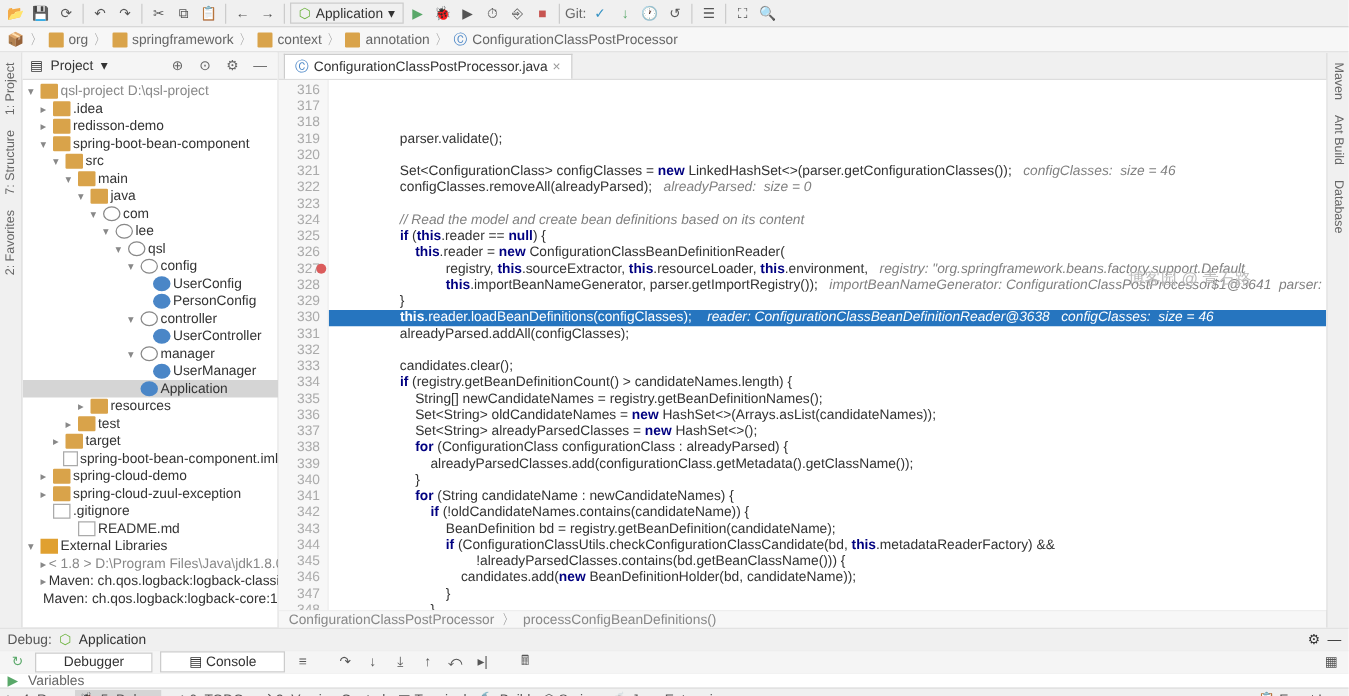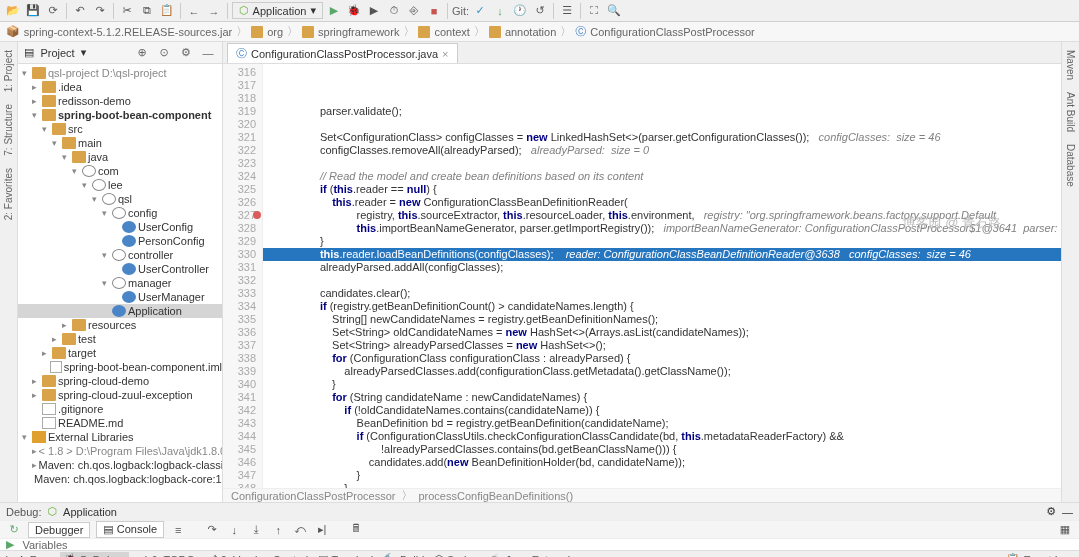--- a/index.html
+++ b/index.html
@@ -43,21 +43,21 @@
 .code .hl .kw, .code .hl .s, .code .hl .c { color: #fff; }
 .kw { color: #000080; font-weight: bold; }
 .c { color: #808080; font-style: italic; }
 .watermark { position: absolute; right: 60px; top: 152px; color: #bbb; font-size: 13px; }
 .right-gutter { width: 18px; background: #f0f0f0; border-left: 1px solid #ddd; display: flex; flex-direction: column; align-items: center; gap: 12px; padding-top: 8px; }
 .right-gutter .v-label { writing-mode: vertical-lr; font-size: 10px; color: #666; }
 .crumb2 { height: 14px; background: #f7f7f7; border-top: 1px solid #eee; font-size: 10px; color: #888; padding: 0 8px; display: flex; align-items: center; gap: 6px; }
 .debug-tab { height: 18px; background: #f0f0f0; border-top: 1px solid #ddd; display: flex; align-items: center; padding: 0 6px; gap: 6px; justify-content: space-between; }
 .debug-tab .label { color: #555; }
 .debug-toolbar { height: 18px; background: #f5f5f5; border-top: 1px solid #eee; display: flex; align-items: center; padding: 0 6px; gap: 6px; }
-.debug-toolbar .tab-btn { padding: 1px 6px; border: 1px solid #ccc; background: #fff; }
+.debug-toolbar .tab-btn { padding: 1px 22px; border: 1px solid #ccc; background: #fff; }
 .debug-toolbar .icon-btn { width: 16px; height: 16px; display: inline-flex; align-items: center; justify-content: center; color: #555; }
 .debug-toolbar .sp { flex:1 }
 .vars { height: 12px; background: #fff; border-top: 1px solid #eee; padding: 0 6px; font-size: 10px; color: #666; display: flex; align-items: center; }
 .status { height: 18px; background: #f0f0f0; border-top: 1px solid #ddd; display: flex; align-items: center; padding: 0 6px; gap: 10px; font-size: 10px; color: #555; }
 .status .btn { display: inline-flex; align-items: center; gap: 3px; }
 .status .spacer { flex: 1; }
 </style>
 </head>
 <body>
 
@@ -95,21 +95,20 @@
   <span class="icon-btn">↺</span>
   <span class="sep"></span>
   <span class="icon-btn">☰</span>
   <span class="sep"></span>
   <span class="icon-btn">⛶</span>
   <span class="icon-btn">🔍</span>
 </div>
 
 <div class="breadcrumb">
   <span>📦</span>
-  <span>spring-context-5.1.2.RELEASE-sources.jar</span>
   <span class="arrow">〉</span>
   <span class="folder-icon"></span>
   <span>org</span>
   <span class="arrow">〉</span>
   <span class="folder-icon"></span>
   <span>springframework</span>
   <span class="arrow">〉</span>
   <span class="folder-icon"></span>
   <span>context</span>
   <span class="arrow">〉</span>
@@ -150,21 +149,21 @@
           <span class="label">.idea</span>
         </div>
         <div class="tree-item" style="padding-left: 14px;">
           <span class="arrow">▸</span>
           <span class="icon ico-dir"></span>
           <span class="label">redisson-demo</span>
         </div>
         <div class="tree-item" style="padding-left: 14px;">
           <span class="arrow">▾</span>
           <span class="icon ico-dir"></span>
-          <span class="label" style="font-weight: bold;">spring-boot-bean-component</span>
+          <span class="label" style="font-weight: normal;">spring-boot-bean-component</span>
         </div>
         <div class="tree-item" style="padding-left: 24px;">
           <span class="arrow">▾</span>
           <span class="icon ico-dir"></span>
           <span class="label">src</span>
         </div>
         <div class="tree-item" style="padding-left: 34px;">
           <span class="arrow">▾</span>
           <span class="icon ico-dir"></span>
           <span class="label">main</span>
@@ -257,21 +256,21 @@
         <div class="tree-item" style="padding-left: 14px;">
           <span class="arrow">▸</span>
           <span class="icon ico-dir"></span>
           <span class="label">spring-cloud-zuul-exception</span>
         </div>
         <div class="tree-item" style="padding-left: 14px;">
           <span class="arrow"></span>
           <span class="icon ico-file"></span>
           <span class="label">.gitignore</span>
         </div>
-        <div class="tree-item" style="padding-left: 14px;">
+        <div class="tree-item" style="padding-left: 14px; margin-left: 20px;">
           <span class="arrow"></span>
           <span class="icon ico-file"></span>
           <span class="label">README.md</span>
         </div>
         <div class="tree-item" style="padding-left: 4px;">
           <span class="arrow">▾</span>
           <span class="icon ico-lib"></span>
           <span class="label">External Libraries</span>
         </div>
         <div class="tree-item" style="padding-left: 14px;">

